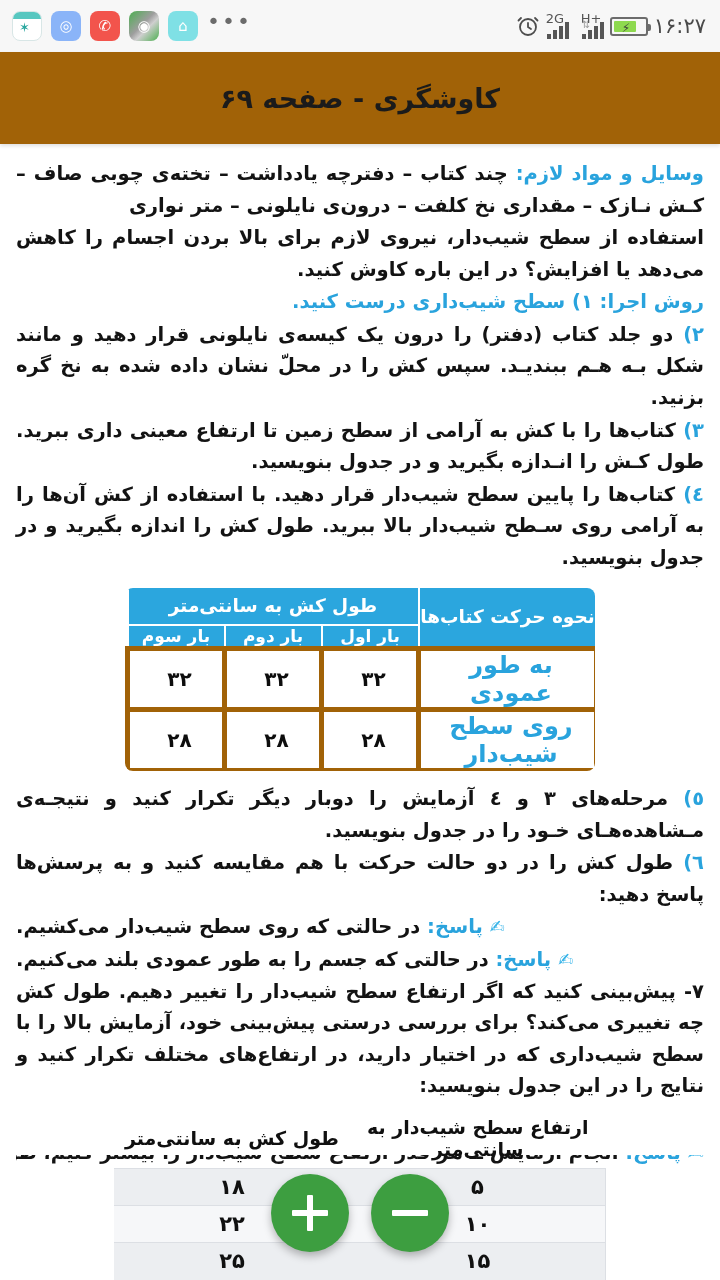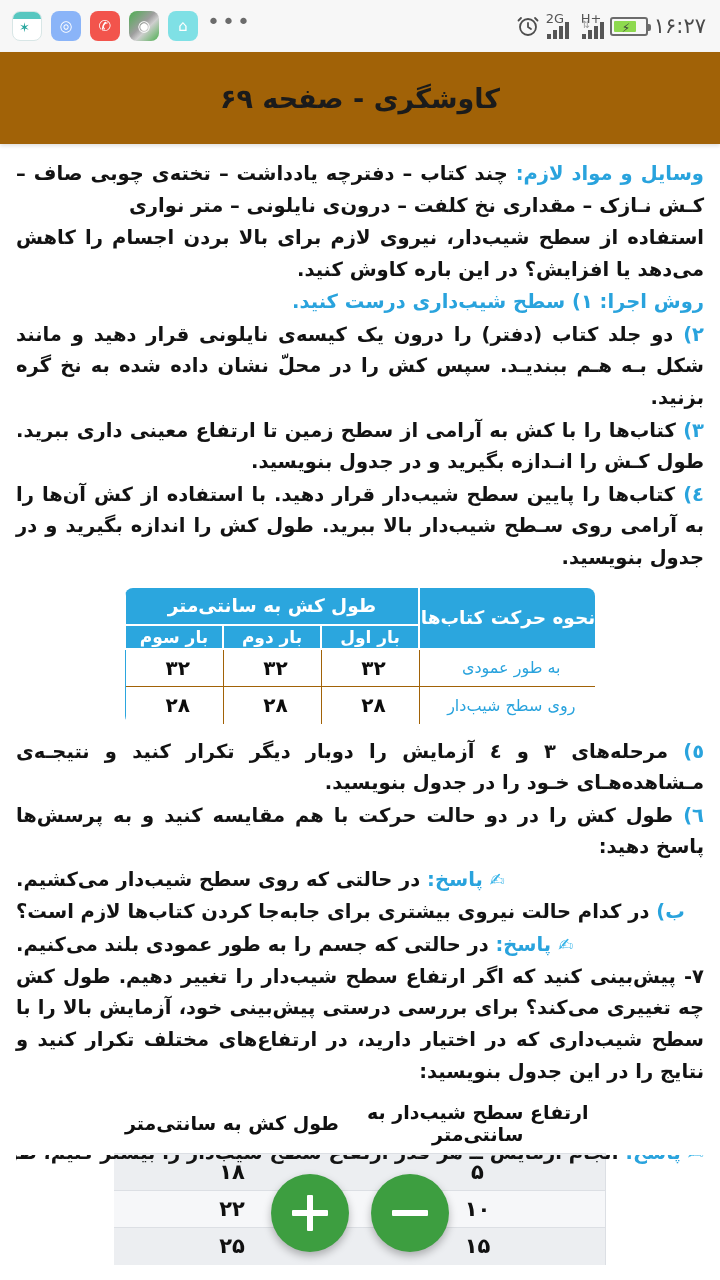--- a/index.html
+++ b/index.html
@@ -130,22 +130,22 @@
   .tbl1 th, .tbl1 td {
     border: 2px solid #ffffff;
     text-align: center;
     font-size: 18px;
     font-weight: bold;
     height: 38px;
   }
   .tbl1 thead th { background: #2ba6de; color: #ffffff; }
   .tbl1 thead th.hdr-main { font-size: 18.5px; }
   .tbl1 thead th.sub { font-size: 17px; height: 24px; }
-  .tbl1 tbody td { background: #ffffff; color: #0d0d0d; border: 1px solid #a16207; font-size: 20px; padding-left: 7px; }
-  .tbl1 tbody td.rowname { color: #29a3dd; font-size: 16px; font-weight: normal; }
+  .tbl1 tbody td { background: #ffffff; color: #0d0d0d; border: 5px solid #a16207; font-size: 20px; padding-left: 7px; }
+  .tbl1 tbody td.rowname { color: #29a3dd; font-size: 24px; font-weight: bold; }
 
   
   .tbl2-wrap { display: flex; justify-content: center; margin: 10px 0 2px 0; }
   .tbl2 {
     border-collapse: collapse;
     width: 492px;
     table-layout: fixed;
     direction: rtl;
   }
   .tbl2 th {
@@ -332,24 +332,20 @@
       <span>طول کش را در دو حالت حرکت با هم مقایسه کنید و به پرسش‌ها پاسخ دهید:</span>
     </p>
 
 
     <p class="answer-line">
       <span class="pen">✍</span>
       <span class="ans-lbl">پاسخ:</span>
       <span>در حالتی که روی سطح شیب‌دار می‌کشیم.</span>
     </p>
 
-    <p class="ptext" style="text-align-last:left">
-      <span class="num-blue">ب)</span>
-      <span>در کدام حالت نیروی بیشتری برای جابه‌جا کردن کتاب‌ها لازم است؟</span>
-    </p>
 
     <p class="answer-line">
       <span class="pen">✍</span>
       <span class="ans-lbl">پاسخ:</span>
       <span>در حالتی که جسم را به طور عمودی بلند می‌کنیم.</span>
     </p>
 
     <p class="ptext">۷- پیش‌بینی کنید که اگر ارتفاع سطح شیب‌دار را تغییر دهیم. طول کش چه تغییری می‌کند؟ برای بررسی درستی پیش‌بینی خود، آزمایش بالا را با سطح شیب‌داری که در اختیار دارید، در ارتفاع‌های مختلف تکرار کنید و نتایج را در این جدول بنویسید:</p>
 
     <div class="tbl2-wrap">

